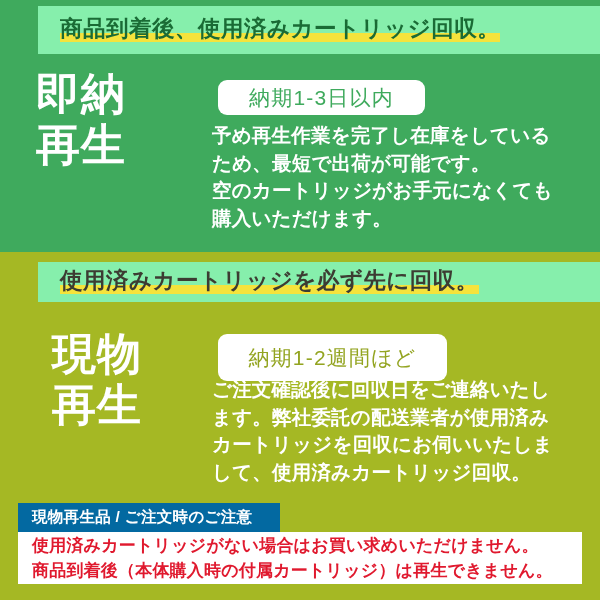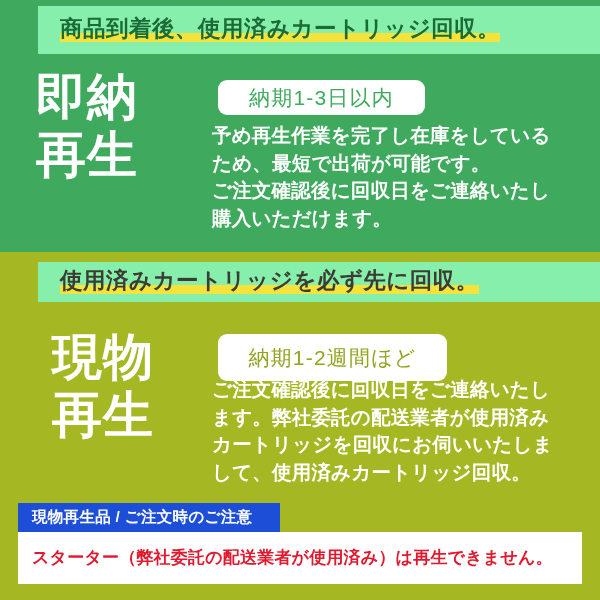--- a/index.html
+++ b/index.html
@@ -65,21 +65,21 @@
     background-repeat: no-repeat;
   }
   .head-text-1 { color: #1a6b35; }
   .head-text-2 { color: #3c3c32; }
 
   
   .big-label {
     position: absolute;
     color: #ffffff;
     font-weight: bold;
-    font-size: 50px;
+    font-size: 44px;
     line-height: 1.16;
     letter-spacing: 1px;
     white-space: pre-line;
     text-align: left;
   }
   .big-label-1 { left: 36px; top: 68px; }
   .big-label-2 { left: 52px; top: 328px; }
 
   
   .pill {
@@ -117,21 +117,21 @@
     white-space: pre-line;
   }
   .body-copy-1 { left: 212px; top: 122px; width: 380px; }
   .body-copy-2 { left: 212px; top: 376px; width: 380px; }
 
   
   .notice-banner {
     position: absolute;
     left: 18px; top: 503px;
     width: 262px; height: 29px;
-    background: #1d4ed8;
+    background: #0369a1;
     display: flex;
     align-items: center;
     box-sizing: border-box;
   }
   .notice-banner-text {
     color: #ffffff;
     font-weight: bold;
     font-size: 15.5px;
     letter-spacing: 0.3px;
     margin-left: 14px;
@@ -170,21 +170,21 @@
       <span class="head-text head-text-1">商品到着後、使用済みカートリッジ回収。</span>
     </div>
 
     <div class="big-label big-label-1">即納
 再生</div>
 
     <div class="pill pill-1">納期1-3日以内</div>
 
     <div class="body-copy body-copy-1">予め再生作業を完了し在庫をしている
 ため、最短で出荷が可能です。
-ご注文確認後に回収日をご連絡いたし
+空のカートリッジがお手元になくても
 購入いただけます。</div>
   </div>
 
   <div class="sec-olive">
 
     <div class="head-plate head-plate-2">
       <span class="head-text head-text-2">使用済みカートリッジを必ず先に回収。</span>
     </div>
 
     <div class="big-label big-label-2" style="top:76px;">現物
@@ -195,17 +195,18 @@
     <div class="body-copy body-copy-2" style="top:124px;">ご注文確認後に回収日をご連絡いたし
 ます。弊社委託の配送業者が使用済み
 カートリッジを回収にお伺いいたしま
 して、使用済みカートリッジ回収。</div>
 
     <div class="notice-banner" style="top:251px;">
       <span class="notice-banner-text">現物再生品 / ご注文時のご注意</span>
     </div>
 
     <div class="note-box" style="top:280px;">
-      <div class="note-line">スターター（弊社委託の配送業者が使用済み）は再生できません。</div>
+      <div class="note-line">使用済みカートリッジがない場合はお買い求めいただけません。</div>
+      <div class="note-line">商品到着後（本体購入時の付属カートリッジ）は再生できません。</div>
     </div>
   </div>
 
 </div>
 
 </body></html>

